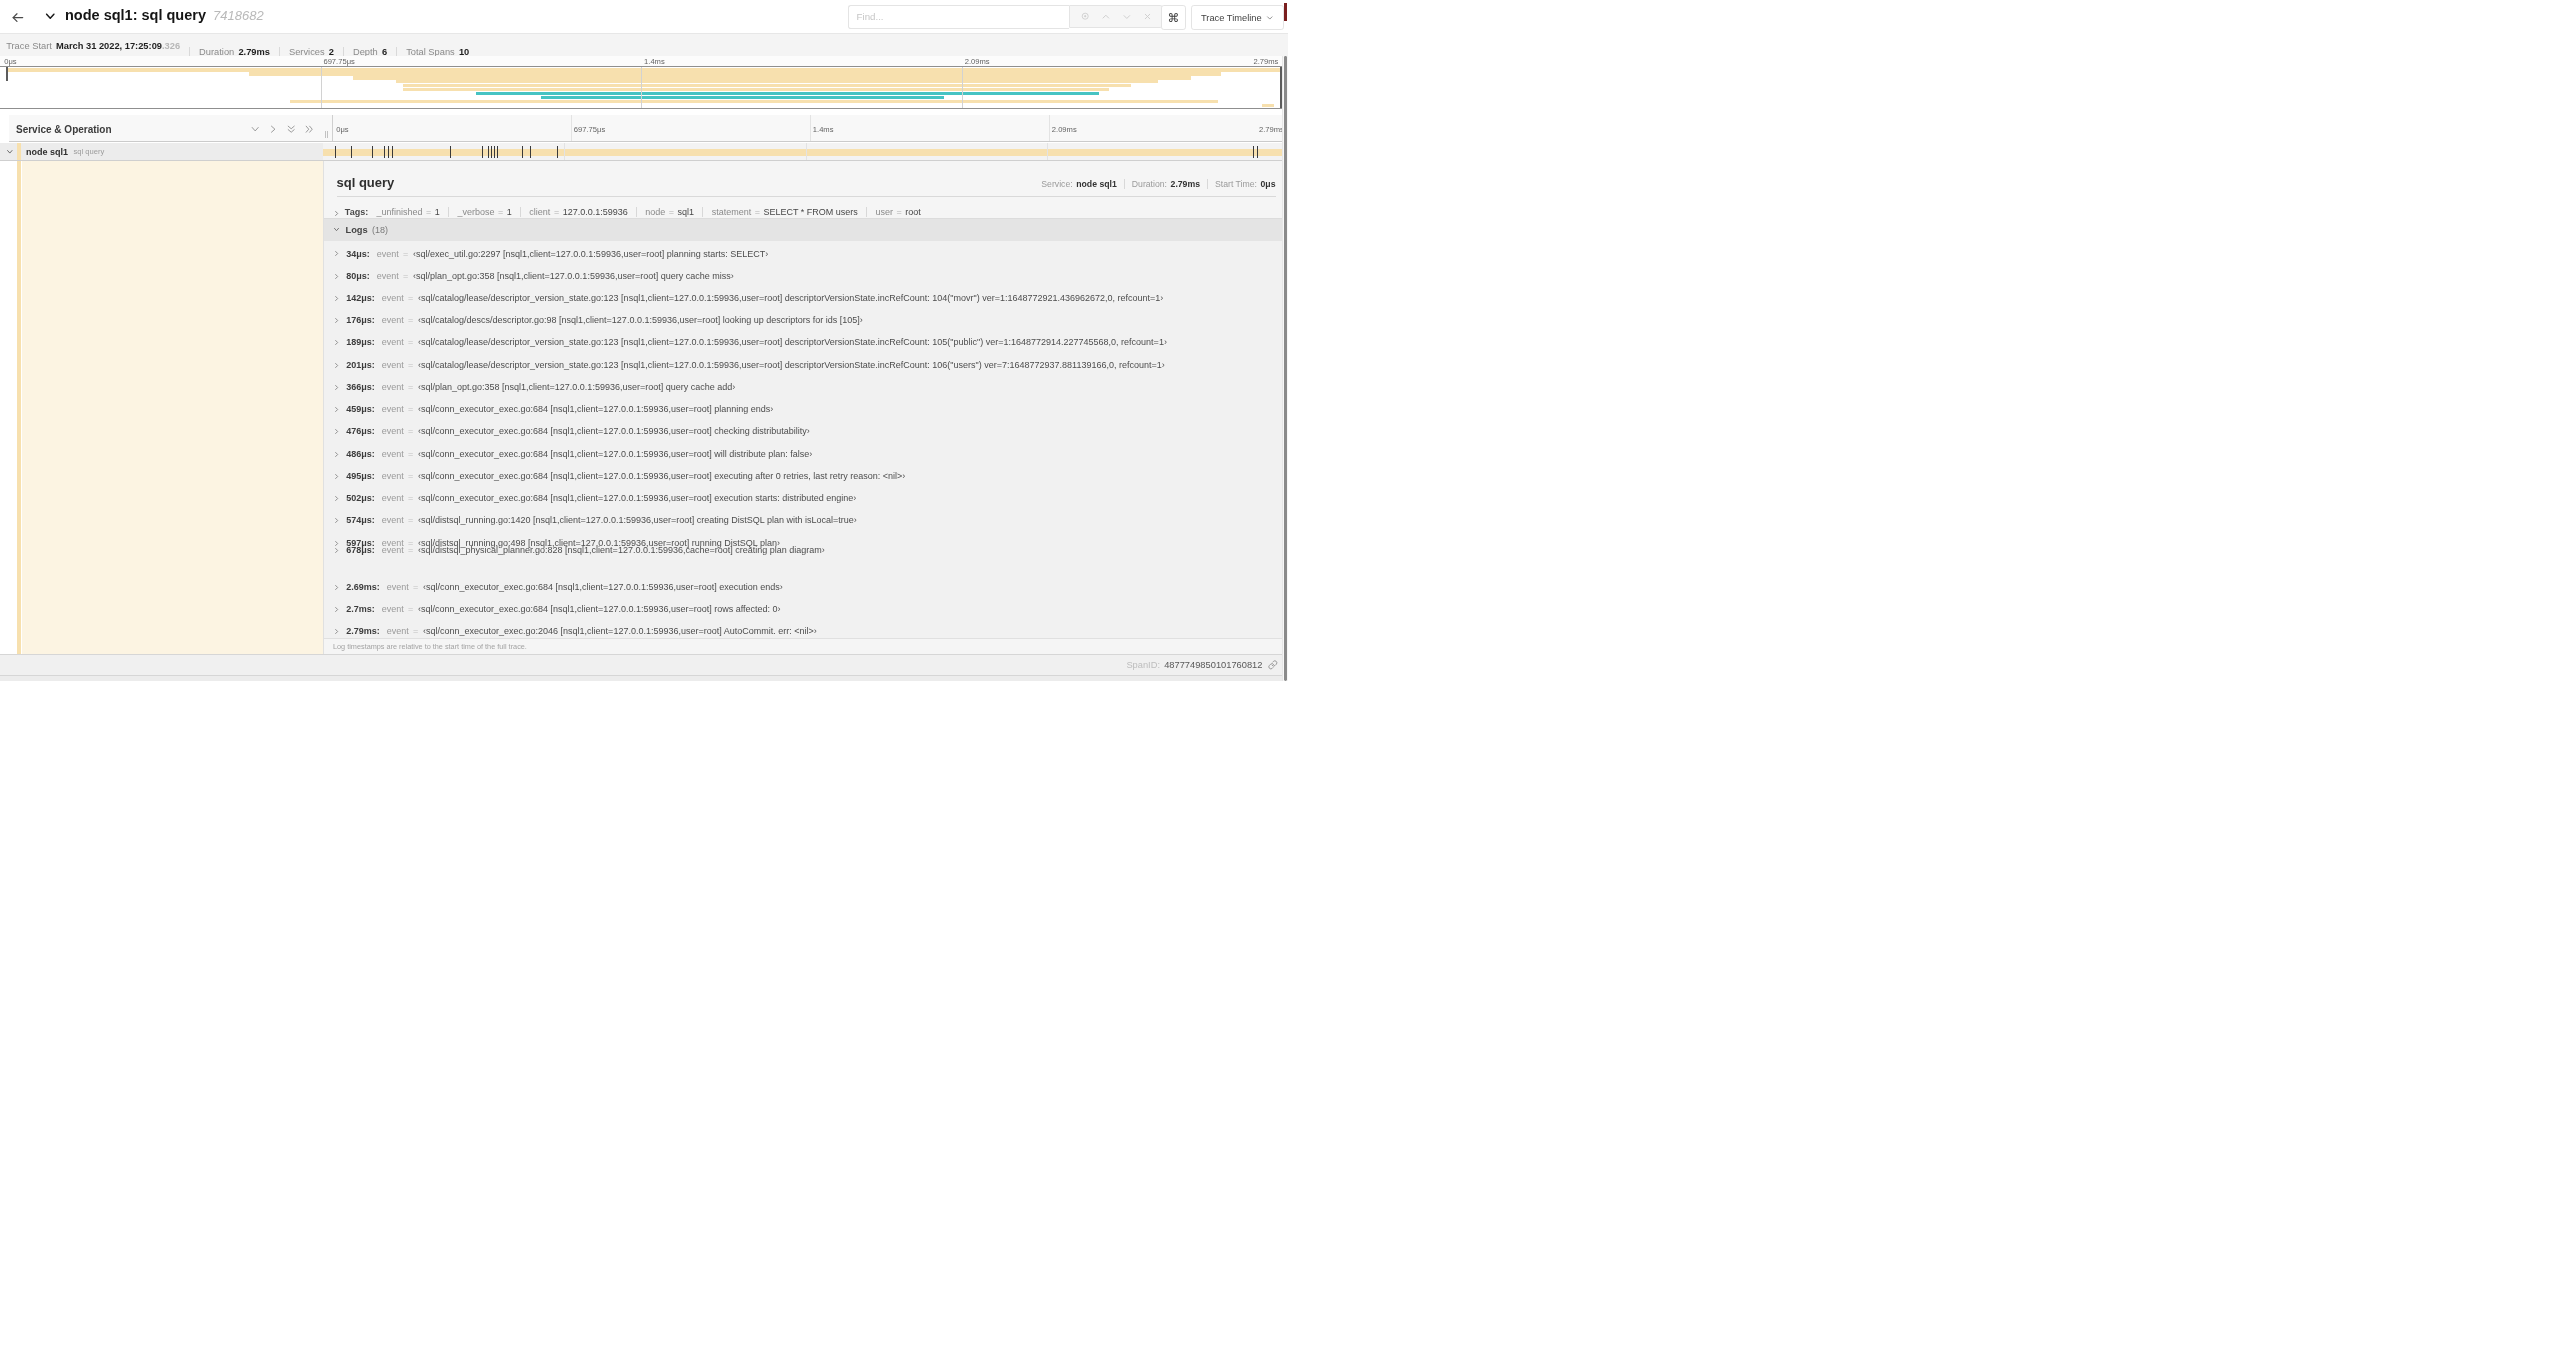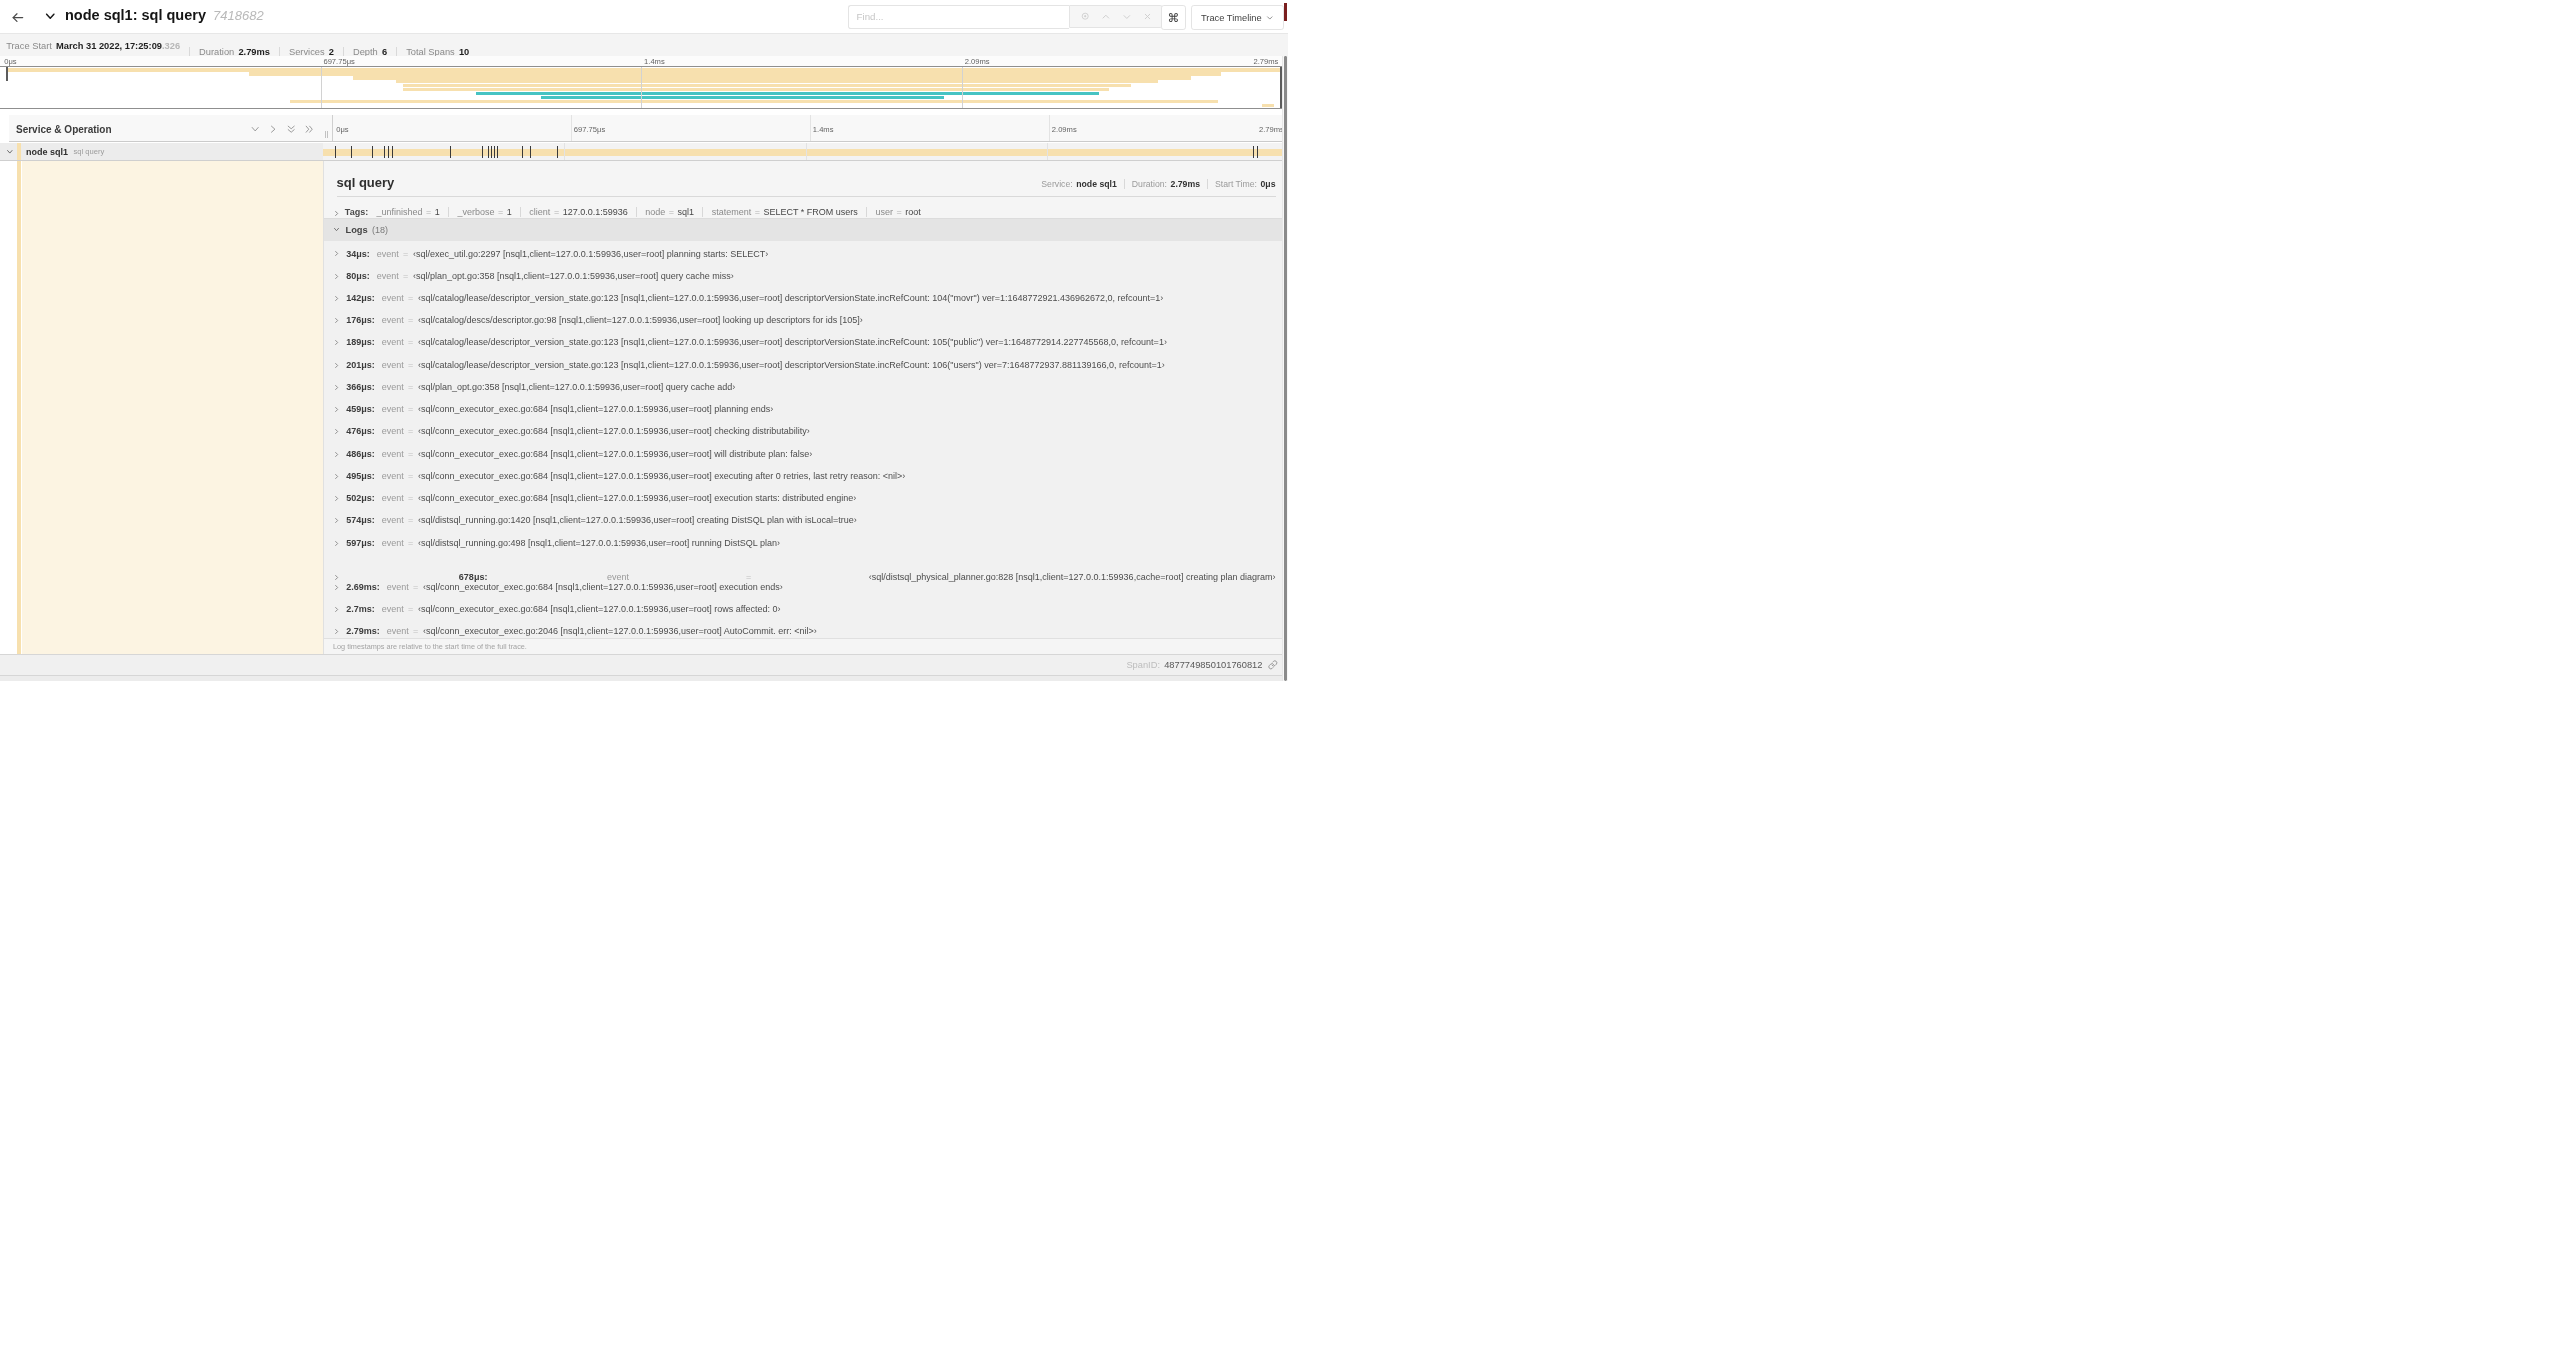--- a/index.html
+++ b/index.html
@@ -494,21 +494,21 @@
       </div>
       <div class="log-row" style="top: 295px;">
         <svg class="chev" width="7" height="7" viewBox="0 0 24 24" fill="none" stroke="#6f6f6f" stroke-width="2.6" stroke-linecap="round" stroke-linejoin="round">
           <polyline points="9 5 16 12 9 19"></polyline>
         </svg>
         <b class="log-time">597μs:</b>
         <span class="log-field">event</span>
         <span class="log-eq">=</span>
         <span class="log-val">‹sql/distsql_running.go:498 [nsql1,client=127.0.0.1:59936,user=root] running DistSQL plan›</span>
       </div>
-      <div class="log-row" style="top: 329px; justify-content: space-between;">
+      <div class="log-row" style="top: 302px;">
         <svg class="chev" width="7" height="7" viewBox="0 0 24 24" fill="none" stroke="#6f6f6f" stroke-width="2.6" stroke-linecap="round" stroke-linejoin="round">
           <polyline points="9 5 16 12 9 19"></polyline>
         </svg>
         <b class="log-time">678μs:</b>
         <span class="log-field">event</span>
         <span class="log-eq">=</span>
         <span class="log-val">‹sql/distsql_physical_planner.go:828 [nsql1,client=127.0.0.1:59936,cache=root] creating plan diagram›</span>
       </div>
       <div class="log-row" style="top: 339px;">
         <svg class="chev" width="7" height="7" viewBox="0 0 24 24" fill="none" stroke="#6f6f6f" stroke-width="2.6" stroke-linecap="round" stroke-linejoin="round">

